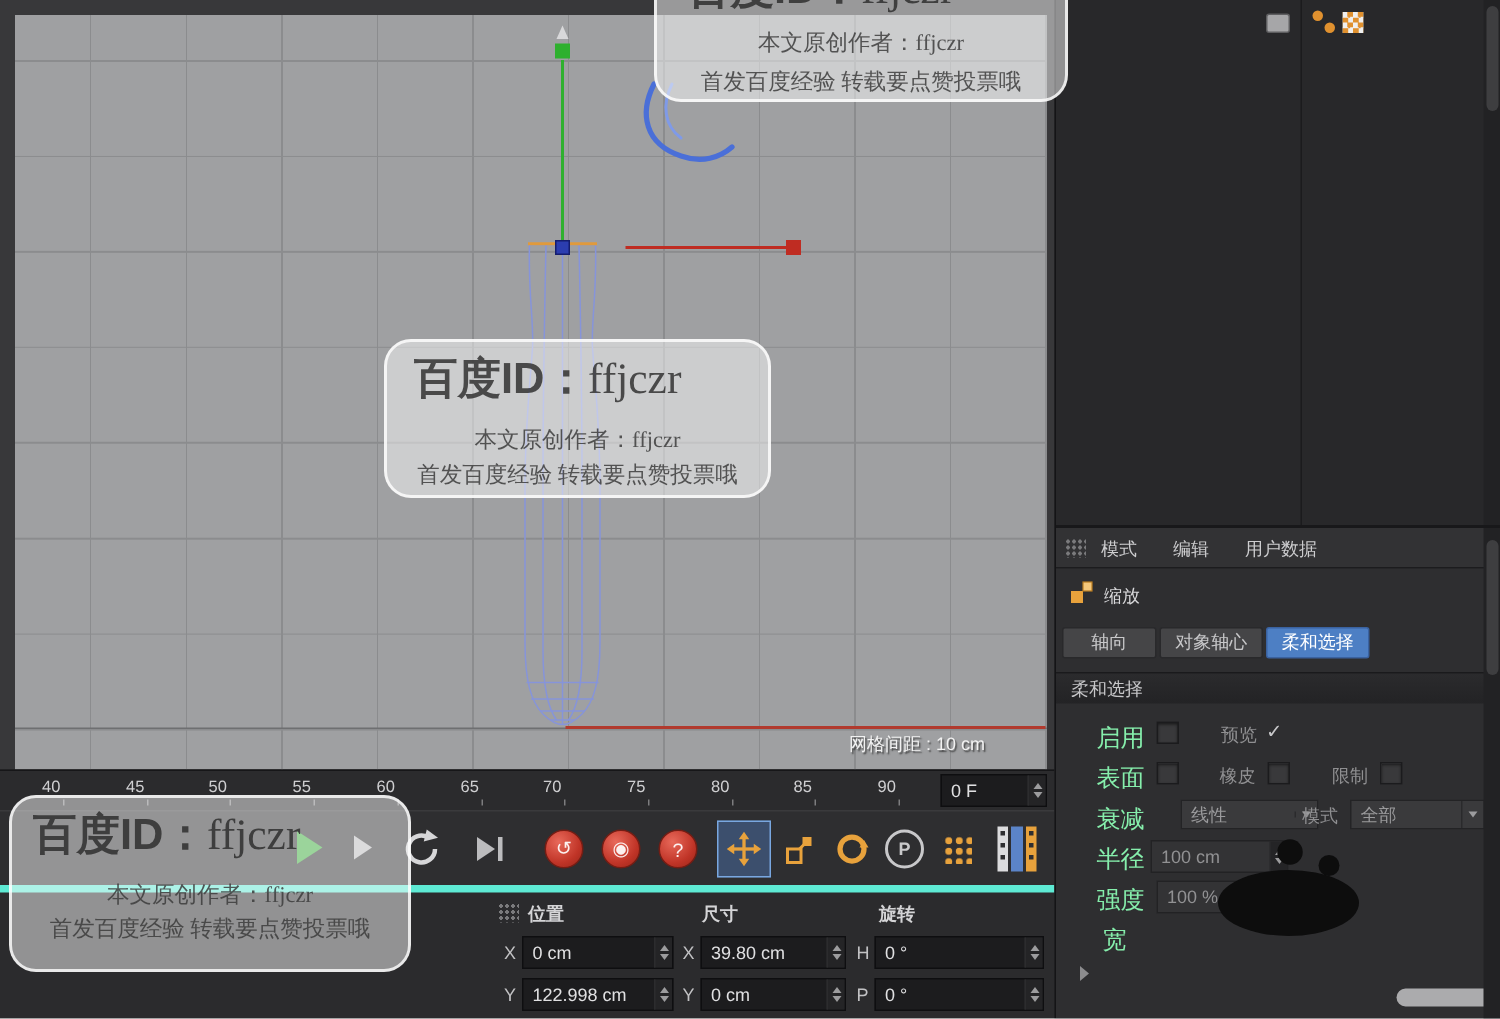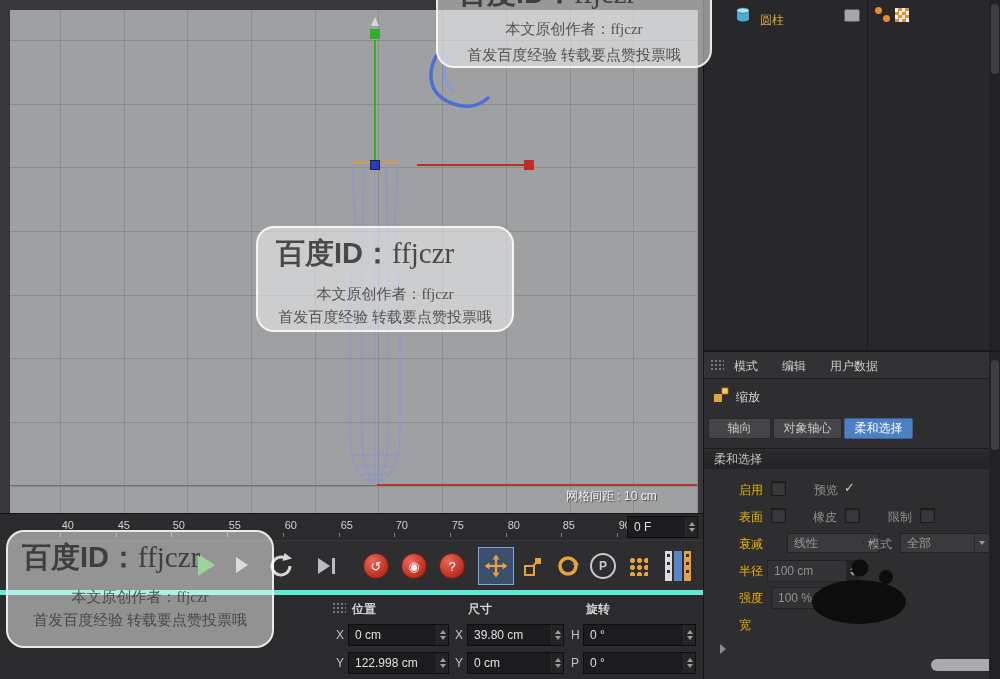--- a/index.html
+++ b/index.html
@@ -34,21 +34,21 @@
   .wm-center .big{margin:8px 0 0 18px;}
   .wm-center .ln1{margin-top:15px;} .wm-center .ln2{margin-top:5px;}
   .wm-bottom{left:6px;top:530px;width:268px;height:118px;}
   .wm-bottom .big{margin:8px 0 0 14px;}
   .wm-bottom .ln1{margin-top:14px;} .wm-bottom .ln2{margin-top:5px;}
   .swoosh{position:absolute;left:424px;top:52px;z-index:55;}
 
   
   .timeline{position:absolute;left:0;top:513px;width:703px;height:27px;background:#2b2b2d;
             border-top:1px solid #161618;box-sizing:border-box;}
-  .tick{position:absolute;top:5px;width:28px;text-align:right;font-size:11px;color:#cfcfd1;margin-left:18px;}
+  .tick{position:absolute;top:5px;width:28px;text-align:left;font-size:11px;color:#cfcfd1;}
   .tick::after{content:"";position:absolute;left:50%;bottom:-6px;width:1px;height:4px;background:#7d7d7f;}
   .frame-field{position:absolute;left:627px;top:2px;width:71px;height:22px;}
 
   
   .field{position:absolute;height:22px;background:#1c1c1e;border:1px solid #0e0e10;box-sizing:border-box;
          display:flex;align-items:stretch;}
   .field .val{flex:1;padding:0 6px;font-size:12px;color:#e0e0e2;line-height:20px;white-space:nowrap;overflow:hidden;}
   .field.dis{background:#333335;border-color:#222224;}
   .field.dis .val{color:#919193;}
   .stepper{width:11px;border-left:1px solid #2c2c2e;background:#242426;display:flex;flex-direction:column;
@@ -101,21 +101,21 @@
   .attr-mgr{position:absolute;left:0;top:350px;width:297px;height:329px;background:#2e2e30;
             border-top:2px solid #18181a;box-sizing:border-box;}
   .attr-menu{position:absolute;left:0;top:0;width:297px;height:26px;background:#323234;border-bottom:1px solid #1c1c1e;}
   .mitem{position:absolute;top:6px;color:#cdcdcf;font-size:12px;}
   .tab{position:absolute;top:66px;height:21px;background:#454547;border:1px solid #29292b;box-sizing:border-box;
        color:#c8c8ca;font-size:12px;text-align:center;line-height:19px;border-radius:2px;}
   .tab.active{background:#4d7fc4;border-color:#3a62a0;color:#ffffff;}
   .section-bar{position:absolute;left:0;top:96px;width:297px;height:21px;
                background:linear-gradient(#2b2b2d,#232325);border-top:1px solid #1a1a1c;
                color:#c6c6c8;font-size:12px;line-height:21px;padding-left:10px;box-sizing:border-box;}
-  .alabel{position:absolute;width:59px;left:0;text-align:right;font-size:12px;color:#eab308;}
+  .alabel{position:absolute;width:59px;left:0;text-align:right;font-size:16px;color:#86efac;}
   .alabel2{position:absolute;width:38px;text-align:right;font-size:12px;color:#8f8f91;}
   .check-glyph{position:absolute;color:#c8c8ca;font-size:13px;}
   .hscroll{position:absolute;left:227px;top:307px;width:70px;height:12px;background:#ababad;border-radius:6px;}
 </style>
 </head>
 <body>
 
 <div class="app">
 
   <div class="vp-frame">
@@ -301,27 +301,20 @@
       <span class="stepper">
           <span class="tri-u"></span>
           <span class="tri-d"></span>
         </span>
     </div>
   </div>
 
   <div class="right-panel">
 
     <div class="obj-mgr">
-      <div class="abs" style="left:0;top:4px;width:160px;height:22px;">
-        <svg class="abs" style="left:30px;top:2px;" width="18" height="18" viewBox="0 0 18 18">
-          <path d="M3,4.5 L3,13 A6,2.6 0 0 0 15,13 L15,4.5" fill="#4fa9d2"></path>
-          <ellipse cx="9" cy="4.5" rx="6" ry="2.6" fill="#aee4f5" stroke="#2a7796" stroke-width="0.6"></ellipse>
-        </svg>
-        <span class="obj-label">圆柱</span>
-      </div>
       <div class="abs" style="left:140px;top:9px;width:14px;height:11px;background:#a6a6a8;border:1px solid #5e5e60;border-radius:2px;"></div>
       <div class="om-divider"></div>
       <span class="vis-dot" style="left:171px;top:7px;"></span>
       <span class="vis-dot" style="left:179px;top:15px;"></span>
       <span class="checker"></span>
       <div class="vscroll" style="top:0;height:350px;">
         <span class="vthumb" style="top:4px;height:70px;"></span>
       </div>
     </div>
 

